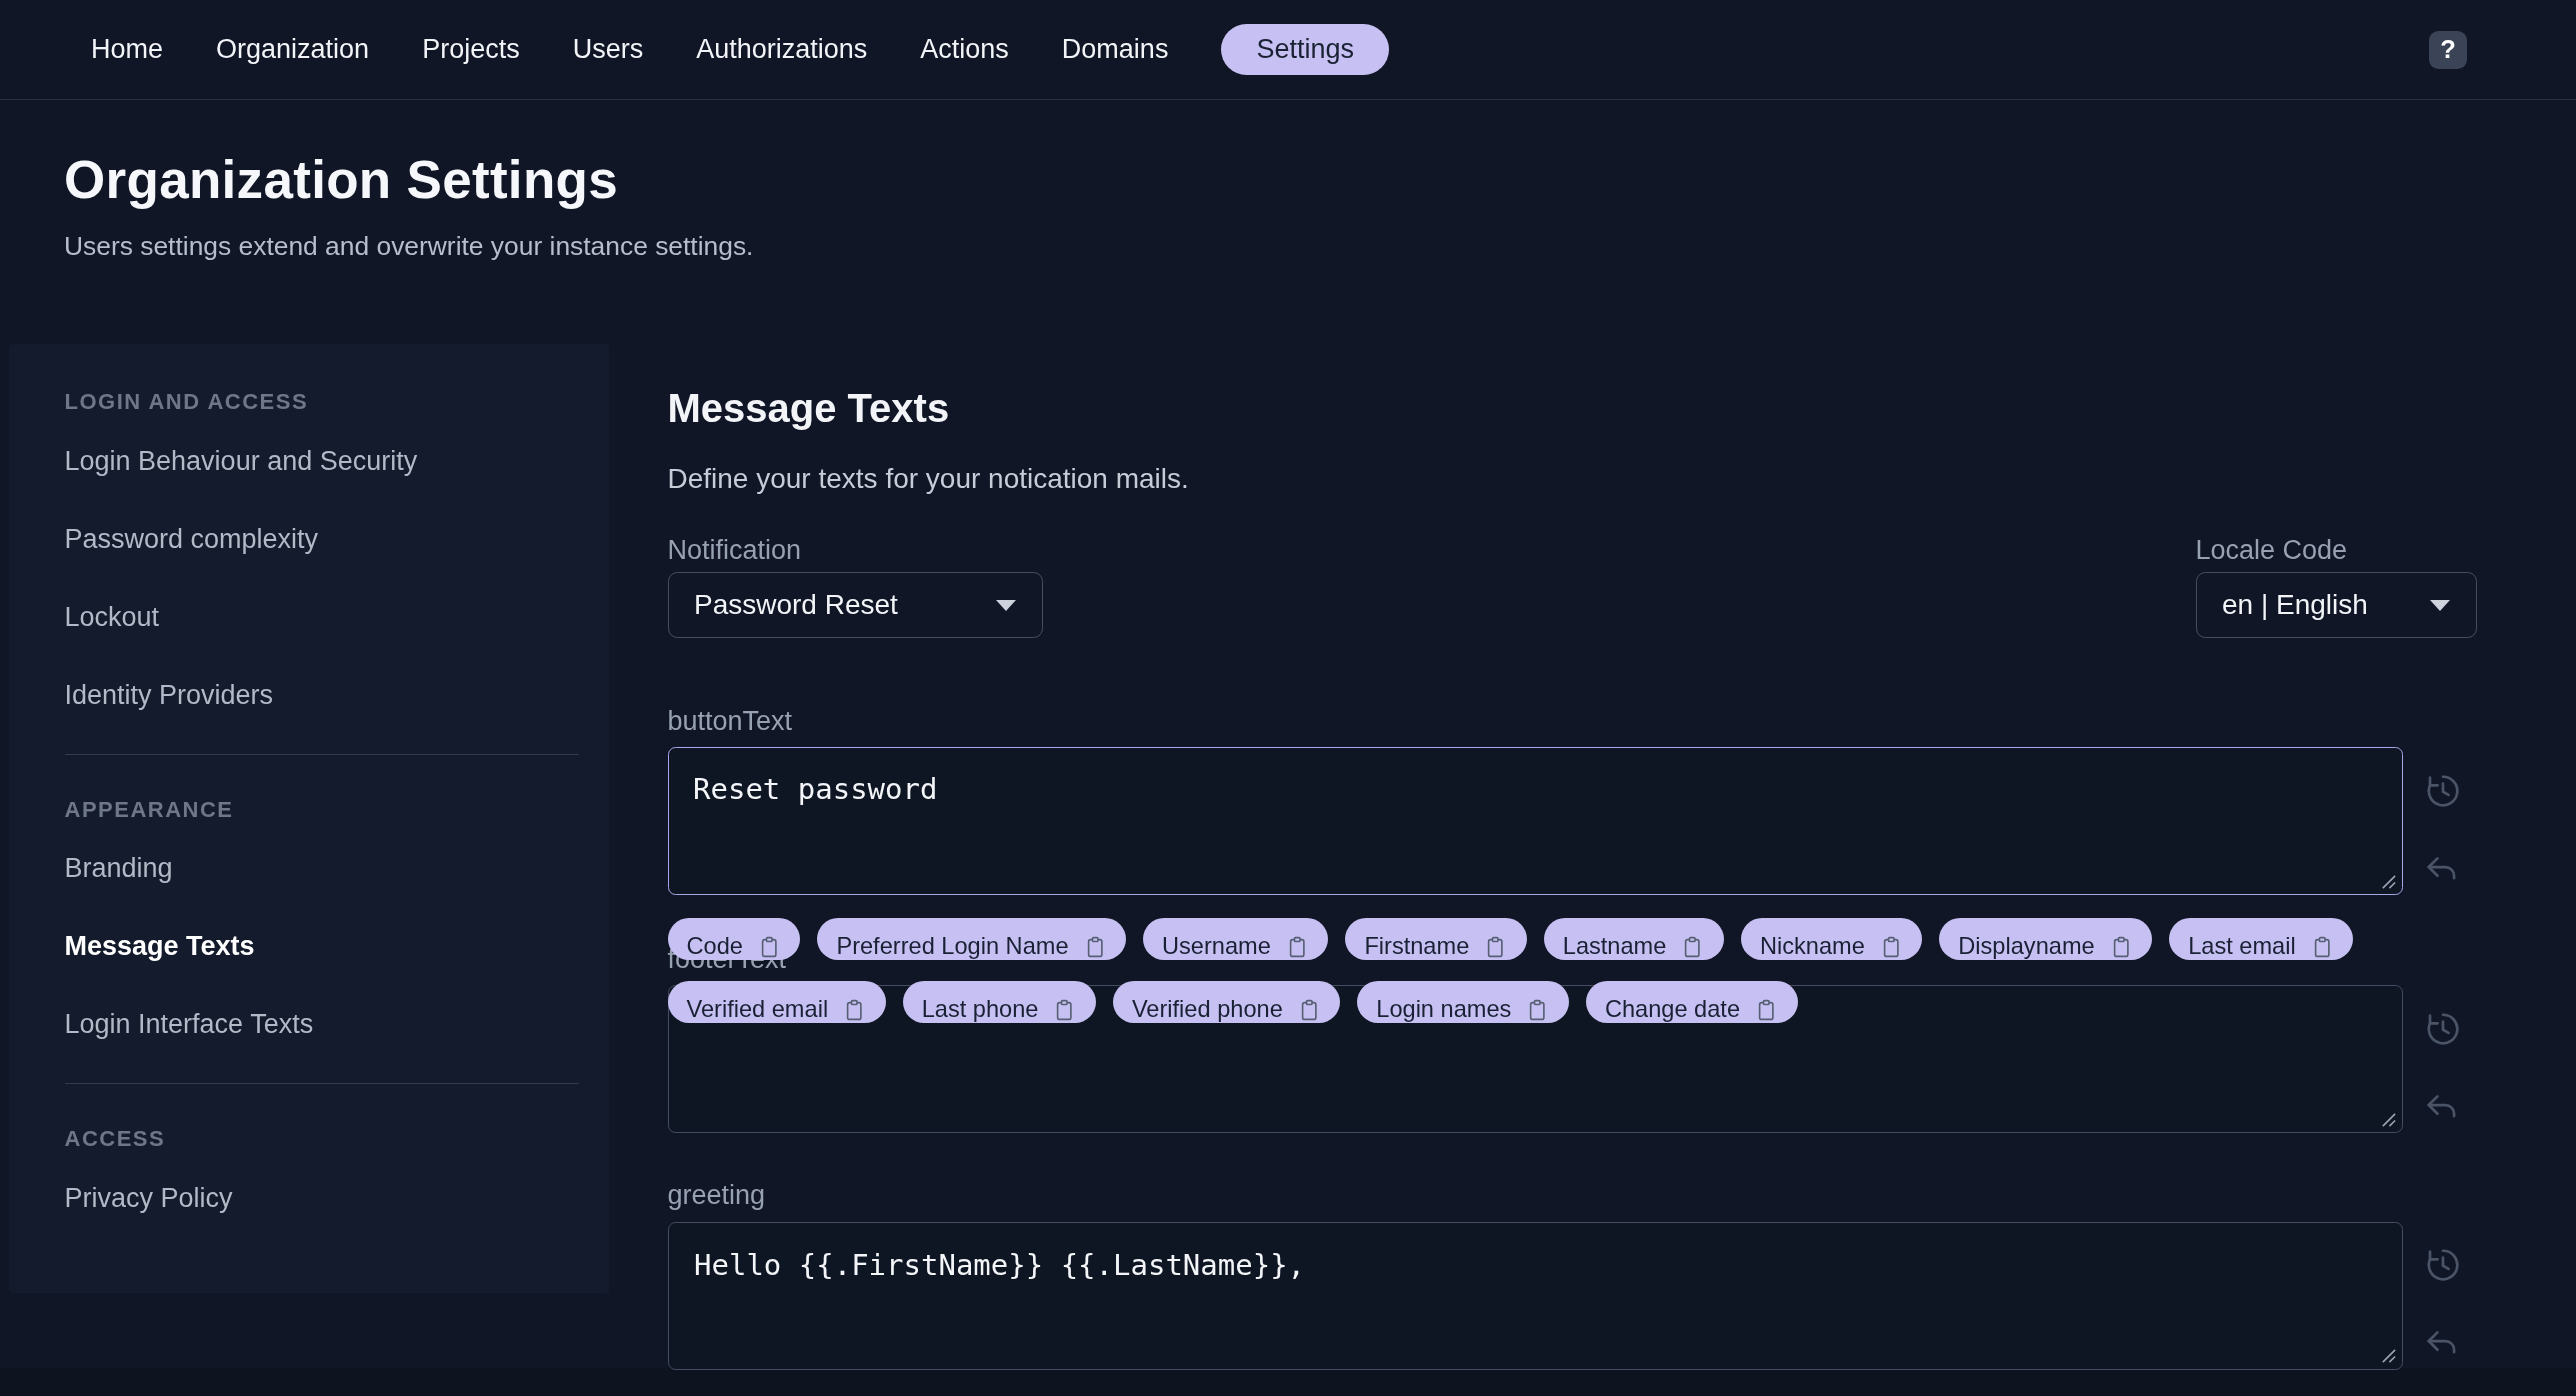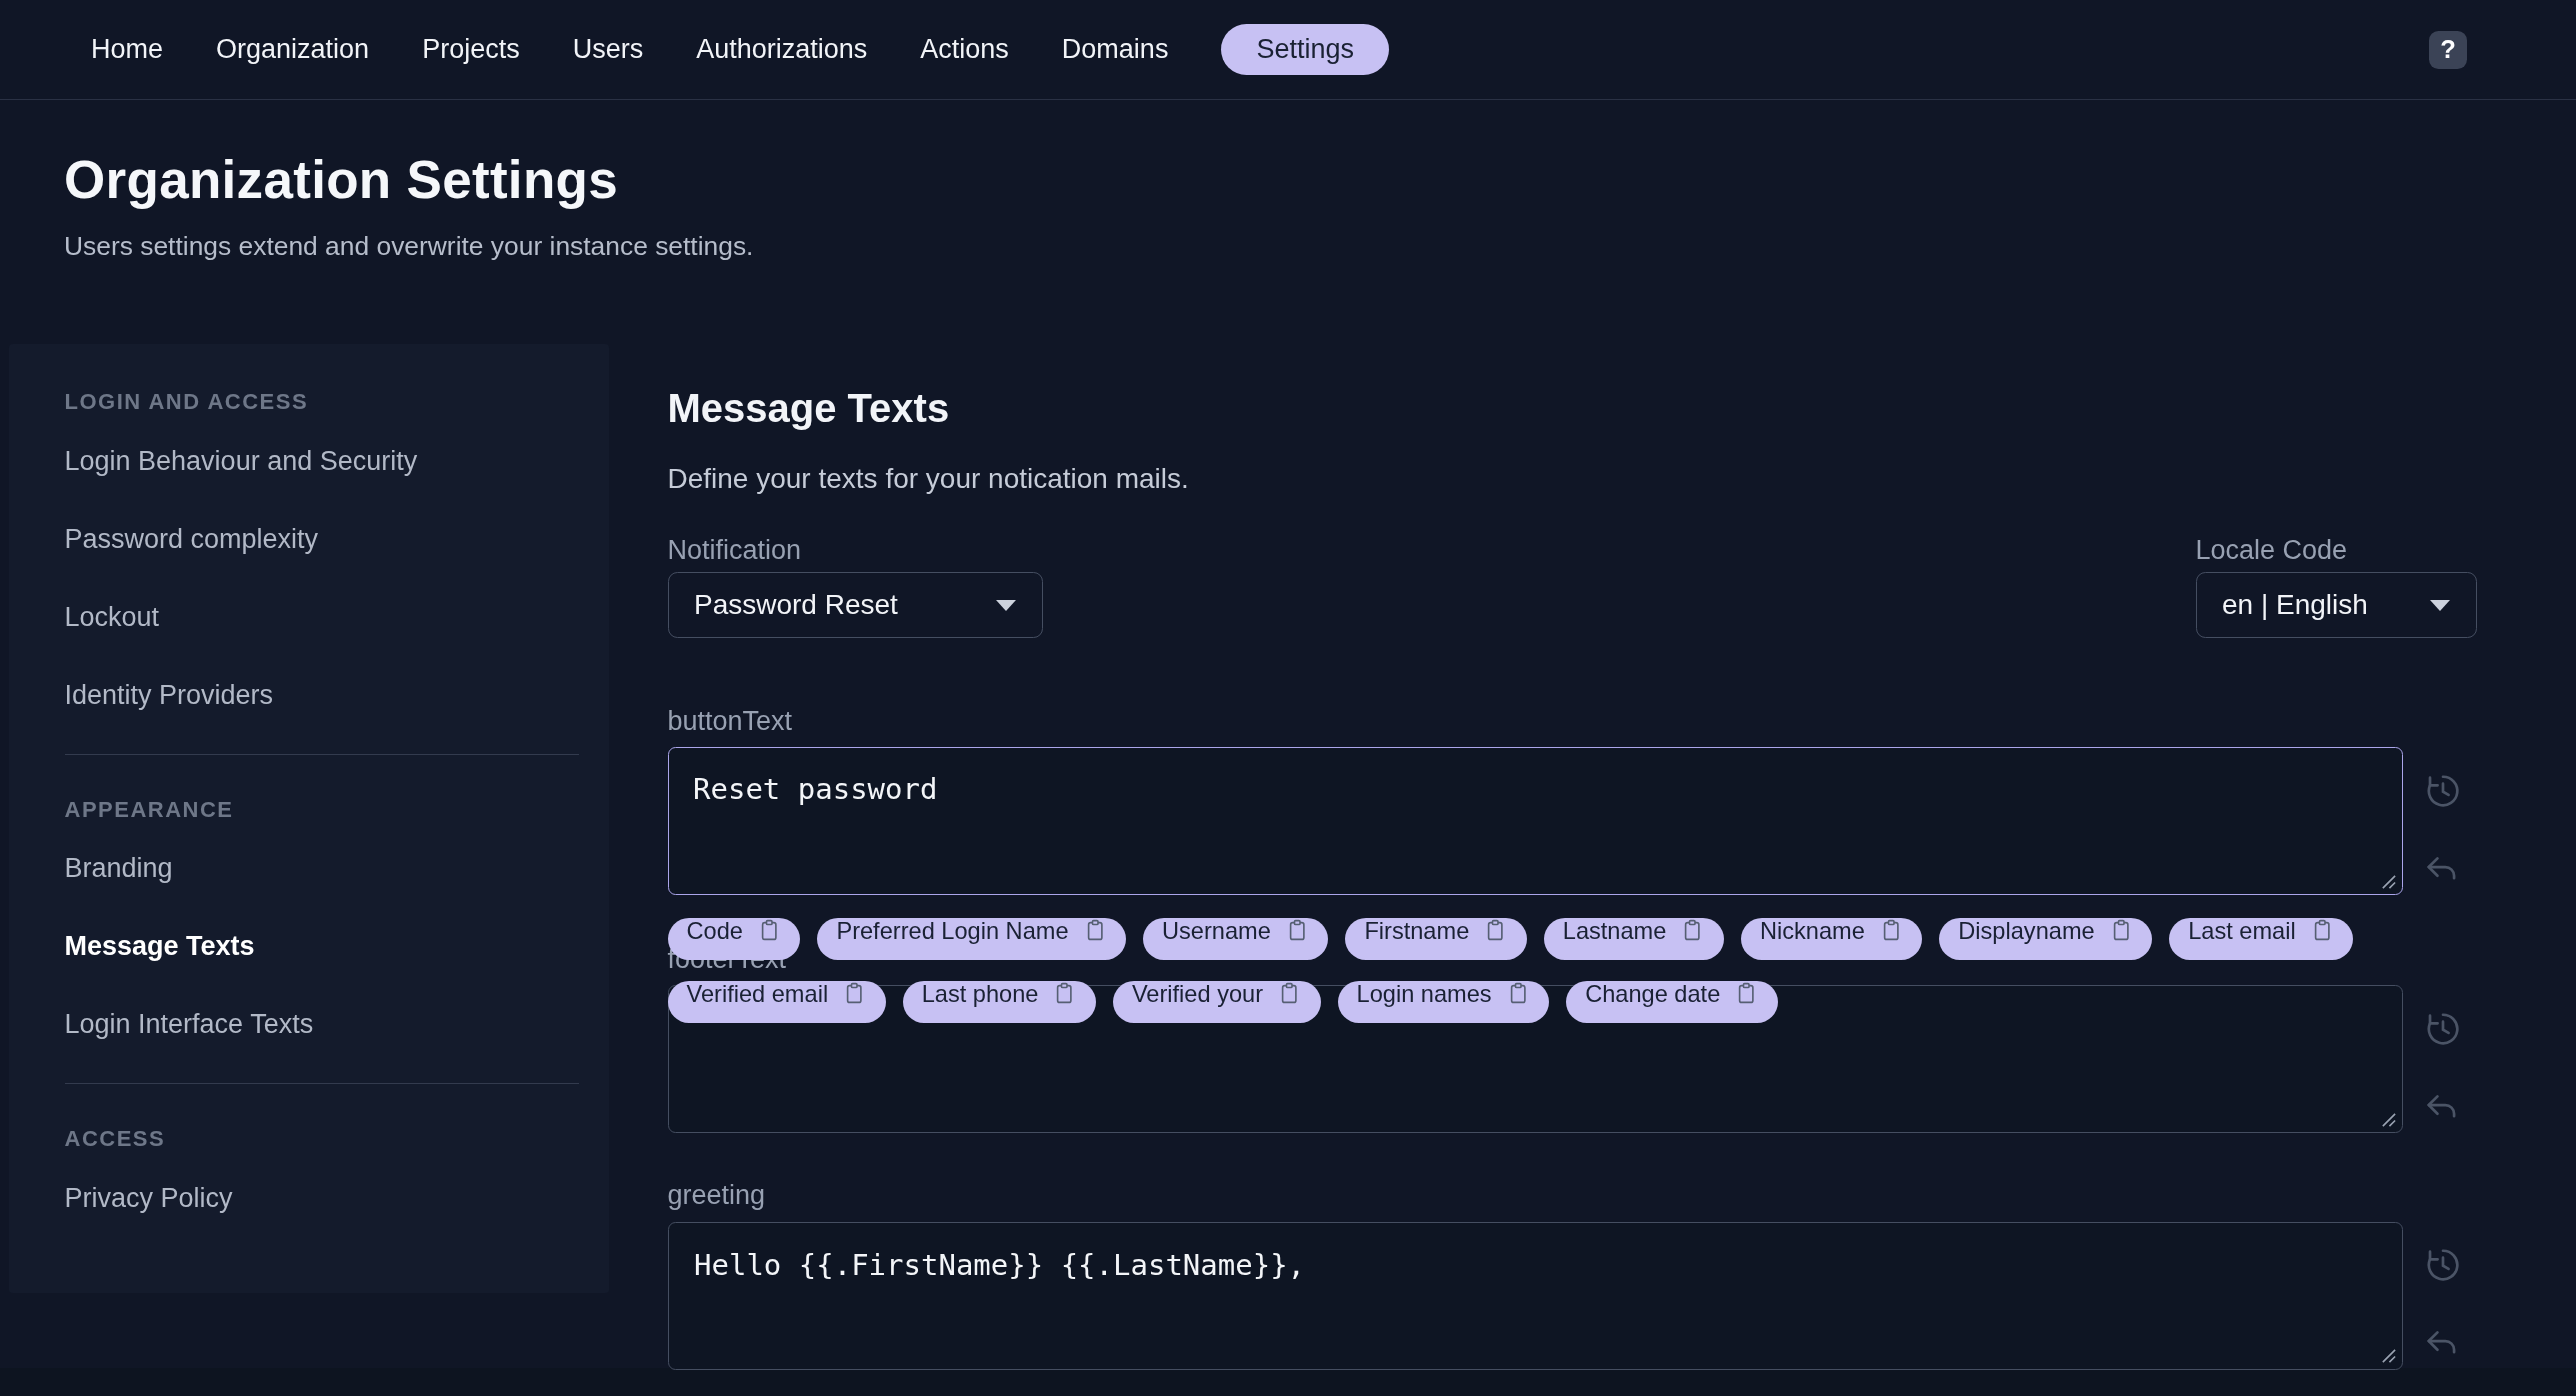--- a/index.html
+++ b/index.html
@@ -100,21 +100,21 @@
   .icon-btn { width:38px; height:38px; color:#4b5466; cursor:pointer; }
   .icon-btn svg { width:100%; height:100%; }
 
   
   .chips {
     position:relative; z-index:3;
     display:flex; flex-wrap:wrap; gap:21px 17px;
     margin-top:22.6px; width:1755px;
   }
   .chip {
-    display:inline-flex; align-items:flex-start; gap:14px;
+    display:inline-flex; align-items:flex-end; gap:14px;
     height:42px; padding:0 19px; border-radius:21px;
     background:#c7c1f3; color:#1a2134;
     font-size:23.6px; font-weight:500; cursor:pointer; white-space:nowrap;
   }
   .chip svg { width:24.5px; height:24.5px; color:#565f73; }
 
   .bottom-strip {
     position:absolute; left:0; right:0; bottom:0; height:29px;
     background:#0d1420;
   }
@@ -268,21 +268,21 @@
           </svg>
         </span>
       <span class="chip">
           <span>Last phone</span>
           <svg viewBox="0 0 24 24" fill="none" stroke="currentColor" stroke-width="1.6">
             <rect x="5.5" y="4.5" width="13" height="16.5" rx="2"></rect>
             <rect x="9.3" y="2.6" width="5.4" height="3.8" rx="1" fill="#c7c1f3"></rect>
           </svg>
         </span>
       <span class="chip">
-          <span>Verified your</span>
+          <span>Verified phone</span>
           <svg viewBox="0 0 24 24" fill="none" stroke="currentColor" stroke-width="1.6">
             <rect x="5.5" y="4.5" width="13" height="16.5" rx="2"></rect>
             <rect x="9.3" y="2.6" width="5.4" height="3.8" rx="1" fill="#c7c1f3"></rect>
           </svg>
         </span>
       <span class="chip">
           <span>Login names</span>
           <svg viewBox="0 0 24 24" fill="none" stroke="currentColor" stroke-width="1.6">
             <rect x="5.5" y="4.5" width="13" height="16.5" rx="2"></rect>
             <rect x="9.3" y="2.6" width="5.4" height="3.8" rx="1" fill="#c7c1f3"></rect>

